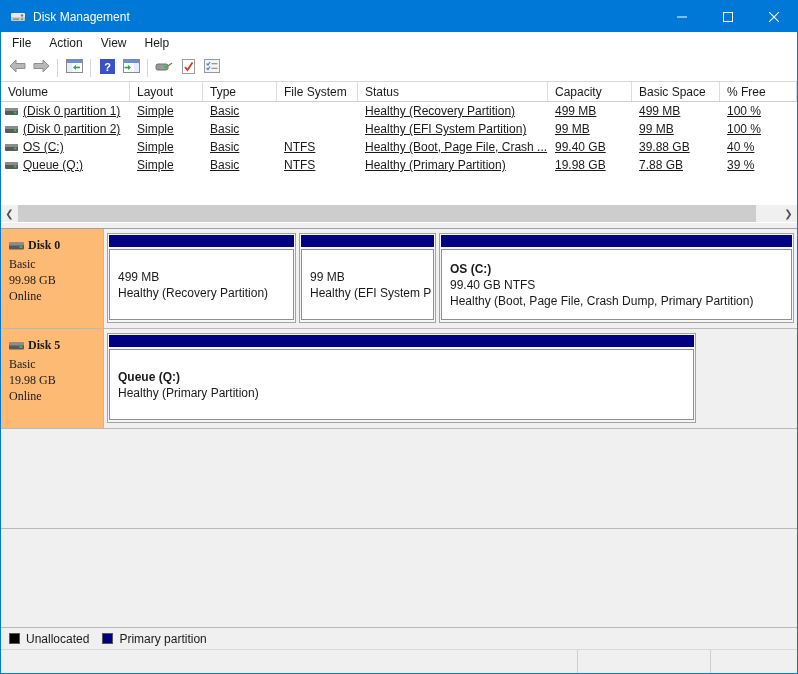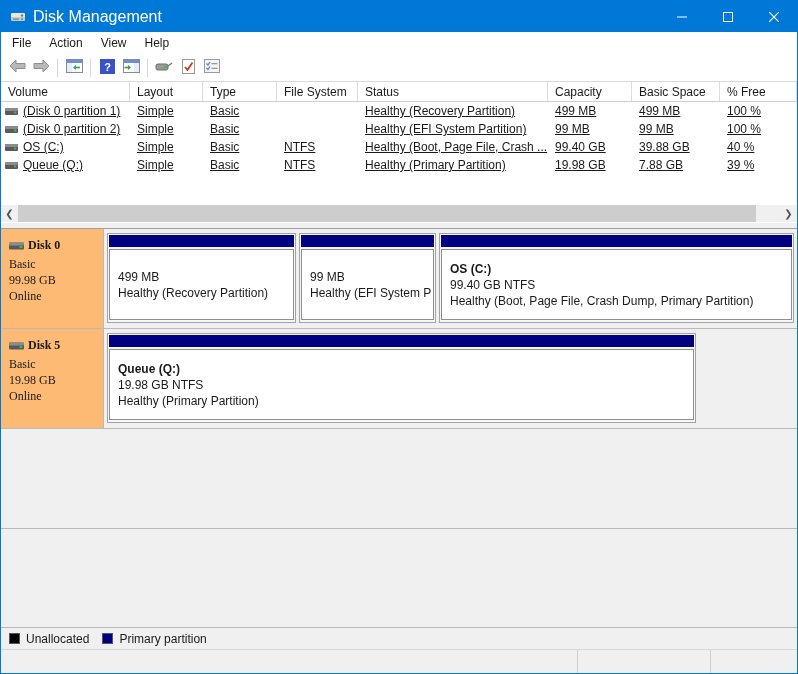--- a/index.html
+++ b/index.html
@@ -4,21 +4,21 @@
 <style>
   * { margin:0; padding:0; box-sizing:border-box; }
   html,body { width:798px; height:674px; }
   body { font-family:"Liberation Sans", sans-serif; font-size:12px; color:#1a1a1a; }
   .window { width:798px; height:674px; border:1px solid #0078D7; background:#ffffff;
             display:flex; flex-direction:column; overflow:hidden; }
 
   
   .titlebar { height:31px; background:#0078D7; display:flex; align-items:center; flex:0 0 auto; }
   .app-icon { margin:0 7px 0 9px; display:flex; }
-  .title { color:#ffffff; font-size:16px; }
+  .title { color:#ffffff; font-size:12px; }
   .win-controls { margin-left:auto; display:flex; height:100%; }
   .wc { width:46px; height:100%; display:flex; align-items:center; justify-content:center; }
 
   
   .menubar { height:22px; background:#ffffff; display:flex; align-items:center; padding-left:2px; flex:0 0 auto; }
   .menu-item { padding:3px 9px; }
 
   
   .toolbar { height:28px; background:#ffffff; display:flex; align-items:center; padding-left:4px;
              border-bottom:1px solid #d9d9d9; flex:0 0 auto; }
@@ -360,21 +360,20 @@
         </div>
         <div class="panel-line">Basic</div>
         <div class="panel-line">19.98 GB</div>
         <div class="panel-line">Online</div>
       </div>
       <div class="disk-parts">
         <div class="partition" style="width:589px">
           <div class="pt-band" style="background: rgb(0, 0, 128);"></div>
           <div class="pt-body">
             <div class="pt-name">Queue (Q:)</div>
-            <div>19.98 GB NTFS</div>
             <div>Healthy (Primary Partition)</div>
           </div>
         </div>
       </div>
     </div>
 
     <div class="disk-row">
       <div class="disk-parts"></div>
     </div>
 

